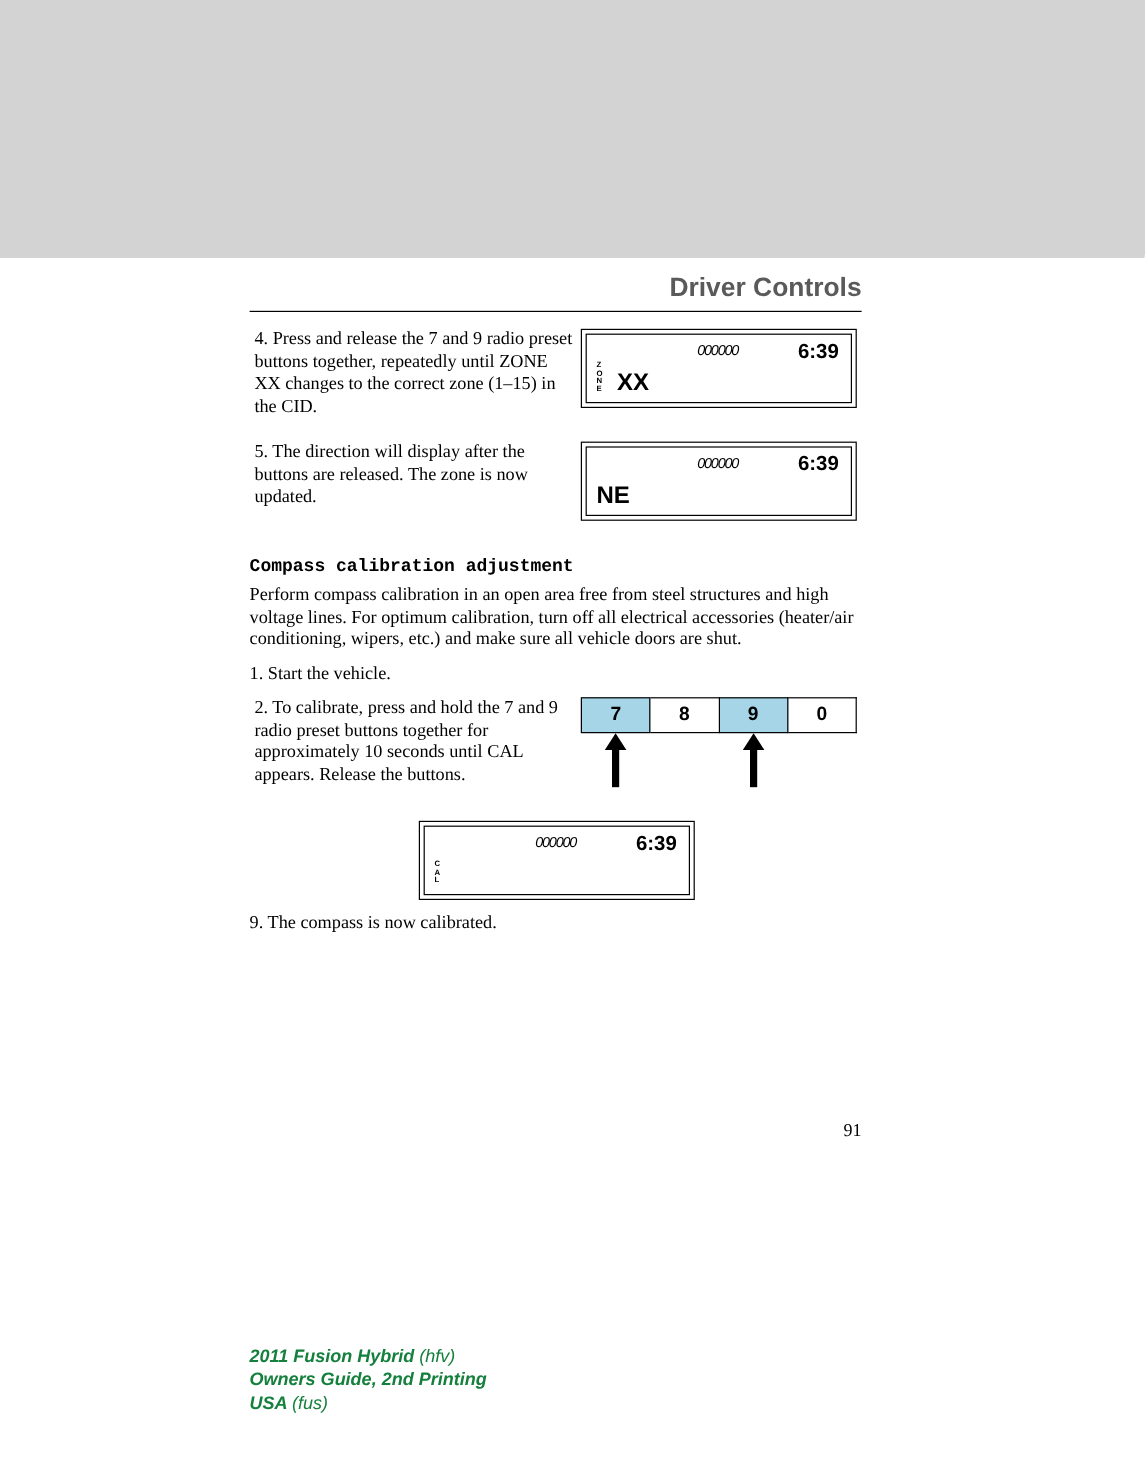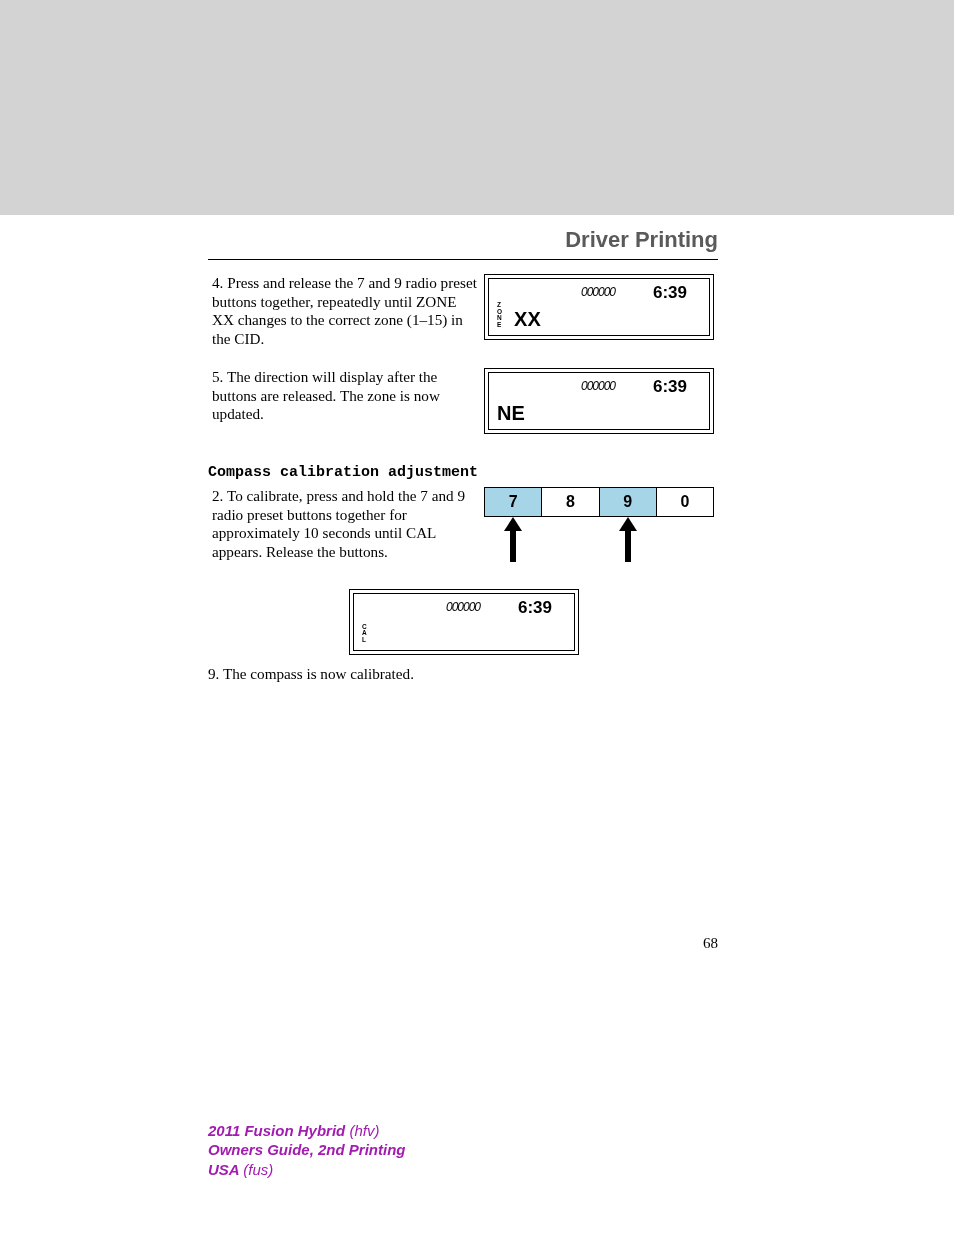--- a/index.html
+++ b/index.html
@@ -87,21 +87,21 @@
     transform: translateX(-18px);
     font-family: Arial, Helvetica, sans-serif;
     font-size: 12px;
     letter-spacing: -1px;
     font-style: italic;
     color: #000;
   }
   .cid-time {
     position: absolute;
     top: 4px;
-    right: 22px;
+    right: 10px;
     font-family: Arial, Helvetica, sans-serif;
     font-weight: bold;
     font-size: 17px;
   }
   .cid-main {
     position: absolute;
     bottom: 4px;
     left: 8px;
     font-family: Arial, Helvetica, sans-serif;
     font-weight: bold;
@@ -172,33 +172,33 @@
     right: 0;
     font-size: 15px;
   }
   .footer {
     position: absolute;
     left: 208px;
     bottom: 56px;
     font-family: Arial, Helvetica, sans-serif;
     font-size: 15px;
     font-style: italic;
-    color: #a21caf;
+    color: #15803d;
     line-height: 1.3;
   }
   .footer .bold { font-weight: bold; }
 </style>
 </head>
 <body>
 
 <div class="page">
   <div class="top-band"></div>
 
   <div class="content">
-    <div class="section-title">Driver Printing</div>
+    <div class="section-title">Driver Controls</div>
     <hr class="rule">
 
     <div class="row">
       <p class="para para-narrow">4. Press and release the 7 and 9 radio preset buttons together, repeatedly until ZONE XX changes to the correct zone (1–15) in the CID.</p>
       <div class="fig-col">
         <div class="cid">
           <div class="cid-inner">
             <span class="cid-odo">000000</span>
             <span class="cid-time">6:39</span>
             <span class="cid-main">
@@ -224,20 +224,22 @@
             <span class="cid-time">6:39</span>
             <span class="cid-main">
               <span>NE</span>
             </span>
           </div>
         </div>
       </div>
     </div>
 
     <div class="subhead">Compass calibration adjustment</div>
+    <p class="para">Perform compass calibration in an open area free from steel structures and high voltage lines. For optimum calibration, turn off all electrical accessories (heater/air conditioning, wipers, etc.) and make sure all vehicle doors are shut.</p>
+    <p class="para">1. Start the vehicle.</p>
 
     <div class="row">
       <p class="para para-narrow">2. To calibrate, press and hold the 7 and 9 radio preset buttons together for approximately 10 seconds until CAL appears. Release the buttons.</p>
       <div class="fig-col">
         <div class="presets">
           <div class="preset-btn hl">7</div>
           <div class="preset-btn">8</div>
           <div class="preset-btn hl">9</div>
           <div class="preset-btn">0</div>
         </div>
@@ -261,21 +263,21 @@
                 <span>L</span>
               </span>
             </span>
           </div>
         </div>
       </div>
     </div>
 
     <p class="para">9. The compass is now calibrated.</p>
 
-    <div class="page-number" style="top:720px">68</div>
+    <div class="page-number" style="top:720px">91</div>
   </div>
 
   <div class="footer">
     <div>
       <span class="bold">2011 Fusion Hybrid </span><span>(hfv)</span>
     </div>
     <div class="bold">Owners Guide, 2nd Printing</div>
     <div>
       <span class="bold">USA </span><span>(fus)</span>
     </div>

